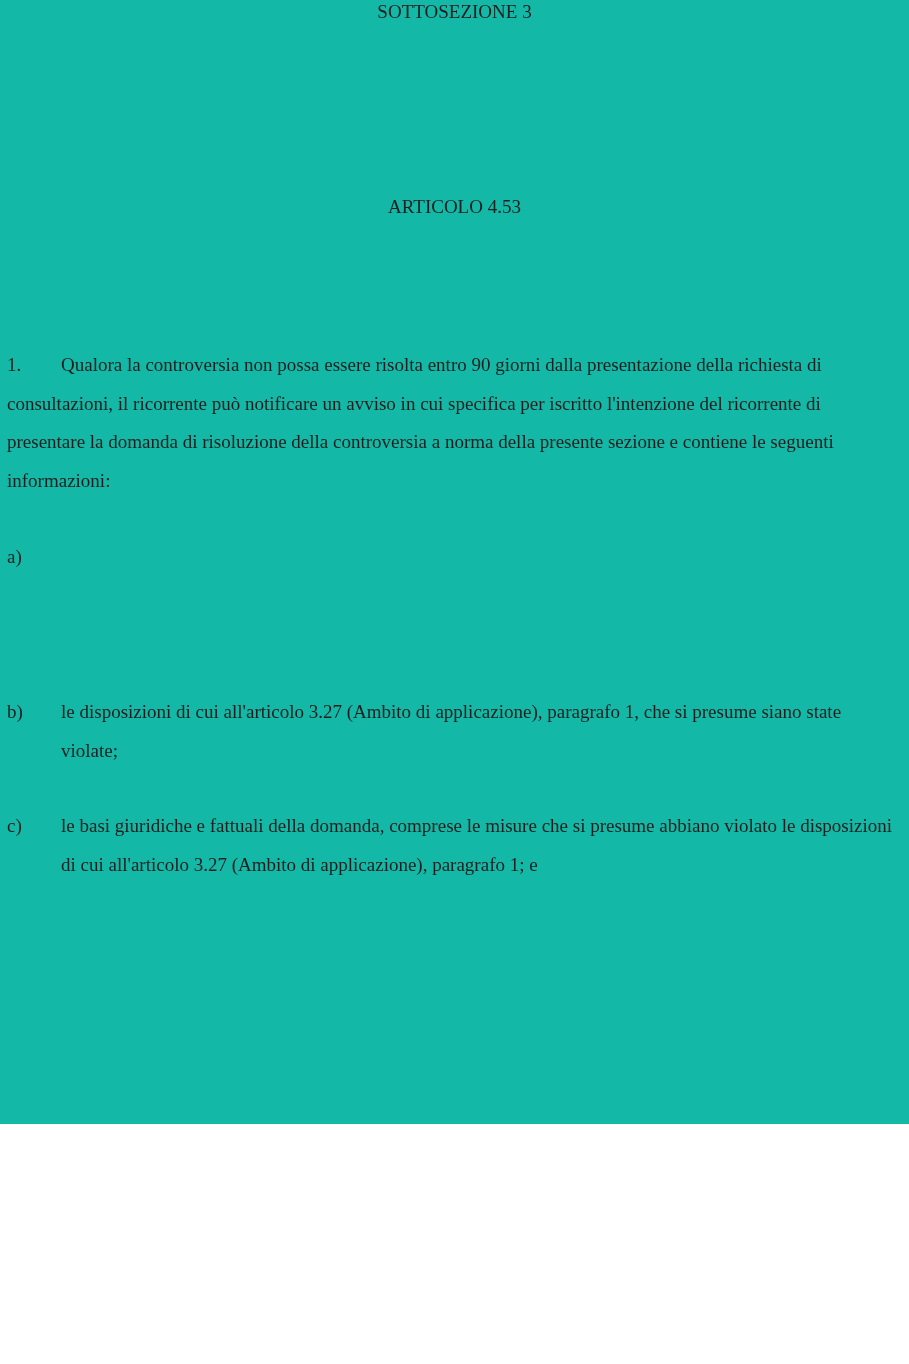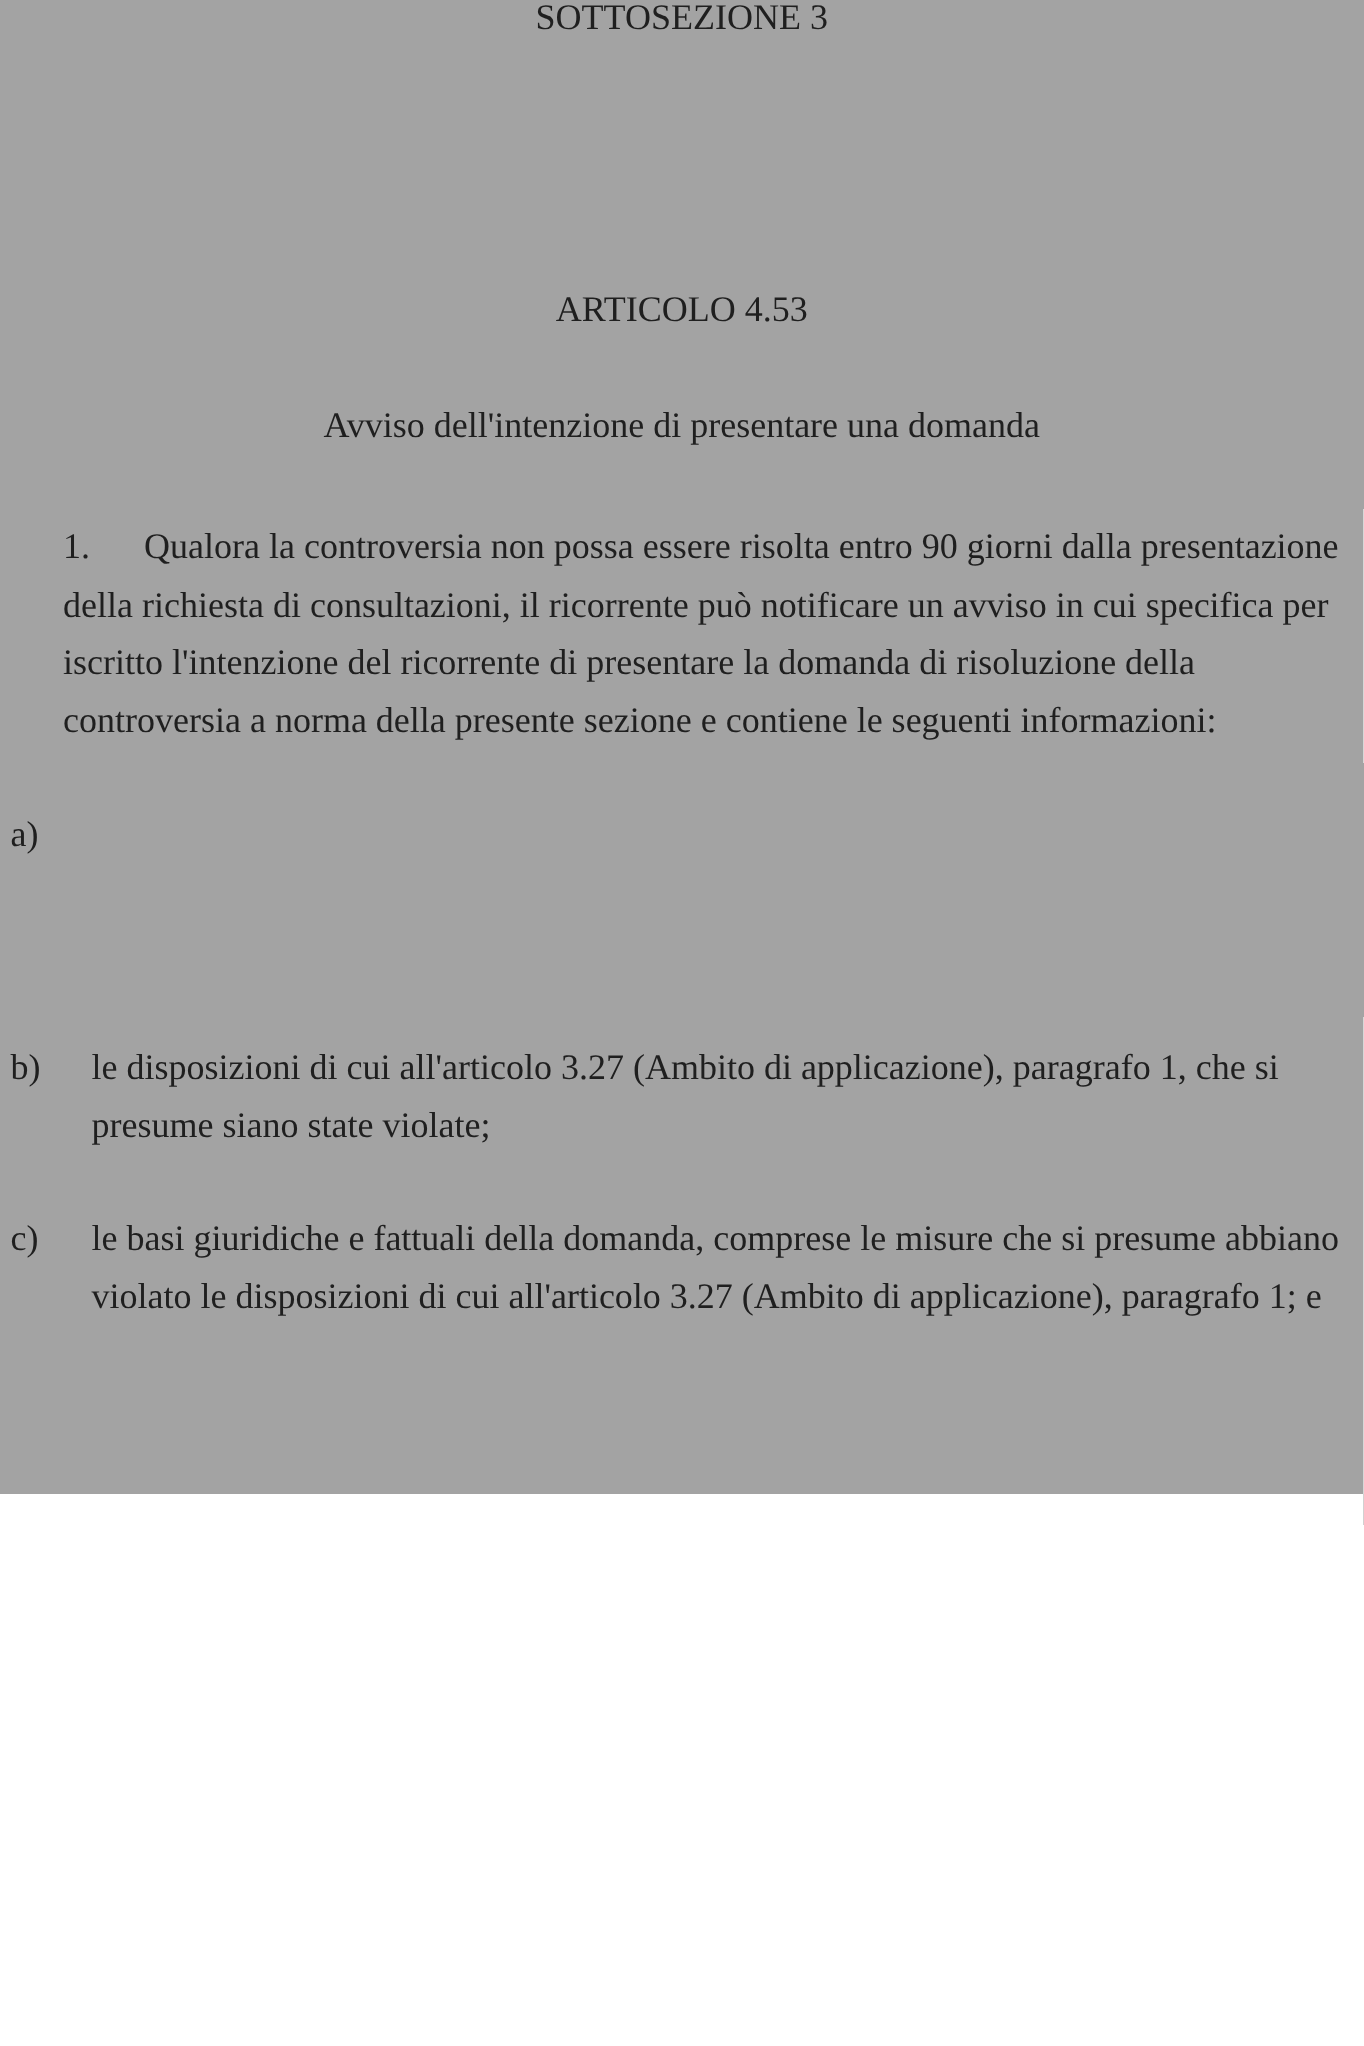--- a/index.html
+++ b/index.html
@@ -3,47 +3,46 @@
 <meta charset="utf-8">
 <style>
   html, body {
     margin: 0;
     padding: 0;
     background: #ffffff;
   }
   .page {
     position: relative;
     width: 909px;
-    height: 996px;
-    background: #a3a3a3;
+    height: 1124px;
+    background: #14b8a6;
     overflow: hidden;
     font-family: "Liberation Serif", "DejaVu Serif", serif;
     color: #1f1f1f;
-    font-size: 24px;
+    font-size: 19px;
   }
   .heading {
     position: absolute;
     left: 0;
     width: 100%;
     text-align: center;
     line-height: 30px;
     white-space: nowrap;
   }
   .h-subsection   { top: -3px;  }
   .h-sectiontitle { top: 73px;  }
   .h-article      { top: 192px; }
   .h-articletitle { top: 269px; }
 
   .para {
     position: absolute;
     left: 7px;
     right: 9px;
     line-height: 38.5px;
     text-align: left;
-    margin-left: 35px;
   }
   .para-1 { top: 346px; }
 
   .para-number {
     display: inline-block;
     width: 54px;
   }
 
   .list-item {
     position: absolute;
@@ -75,21 +74,20 @@
 </head>
 <body>
 
 <div class="page">
 
   <div class="heading h-subsection">SOTTOSEZIONE 3</div>
 
 
   <div class="heading h-article">ARTICOLO 4.53</div>
 
-  <div class="heading h-articletitle">Avviso dell'intenzione di presentare una domanda</div>
 
   <div class="para para-1">
     <span class="para-number">1.</span><span>Qualora la controversia non possa essere risolta entro 90 giorni dalla presentazione della richiesta di consultazioni, il ricorrente può notificare un avviso in cui specifica per iscritto l'intenzione del ricorrente di presentare la domanda di risoluzione della controversia a norma della presente sezione e contiene le seguenti informazioni:</span>
   </div>
 
   <div class="list-item item-a">
     <span class="list-marker">a)</span>
   </div>
 
   <div class="list-item item-b">

